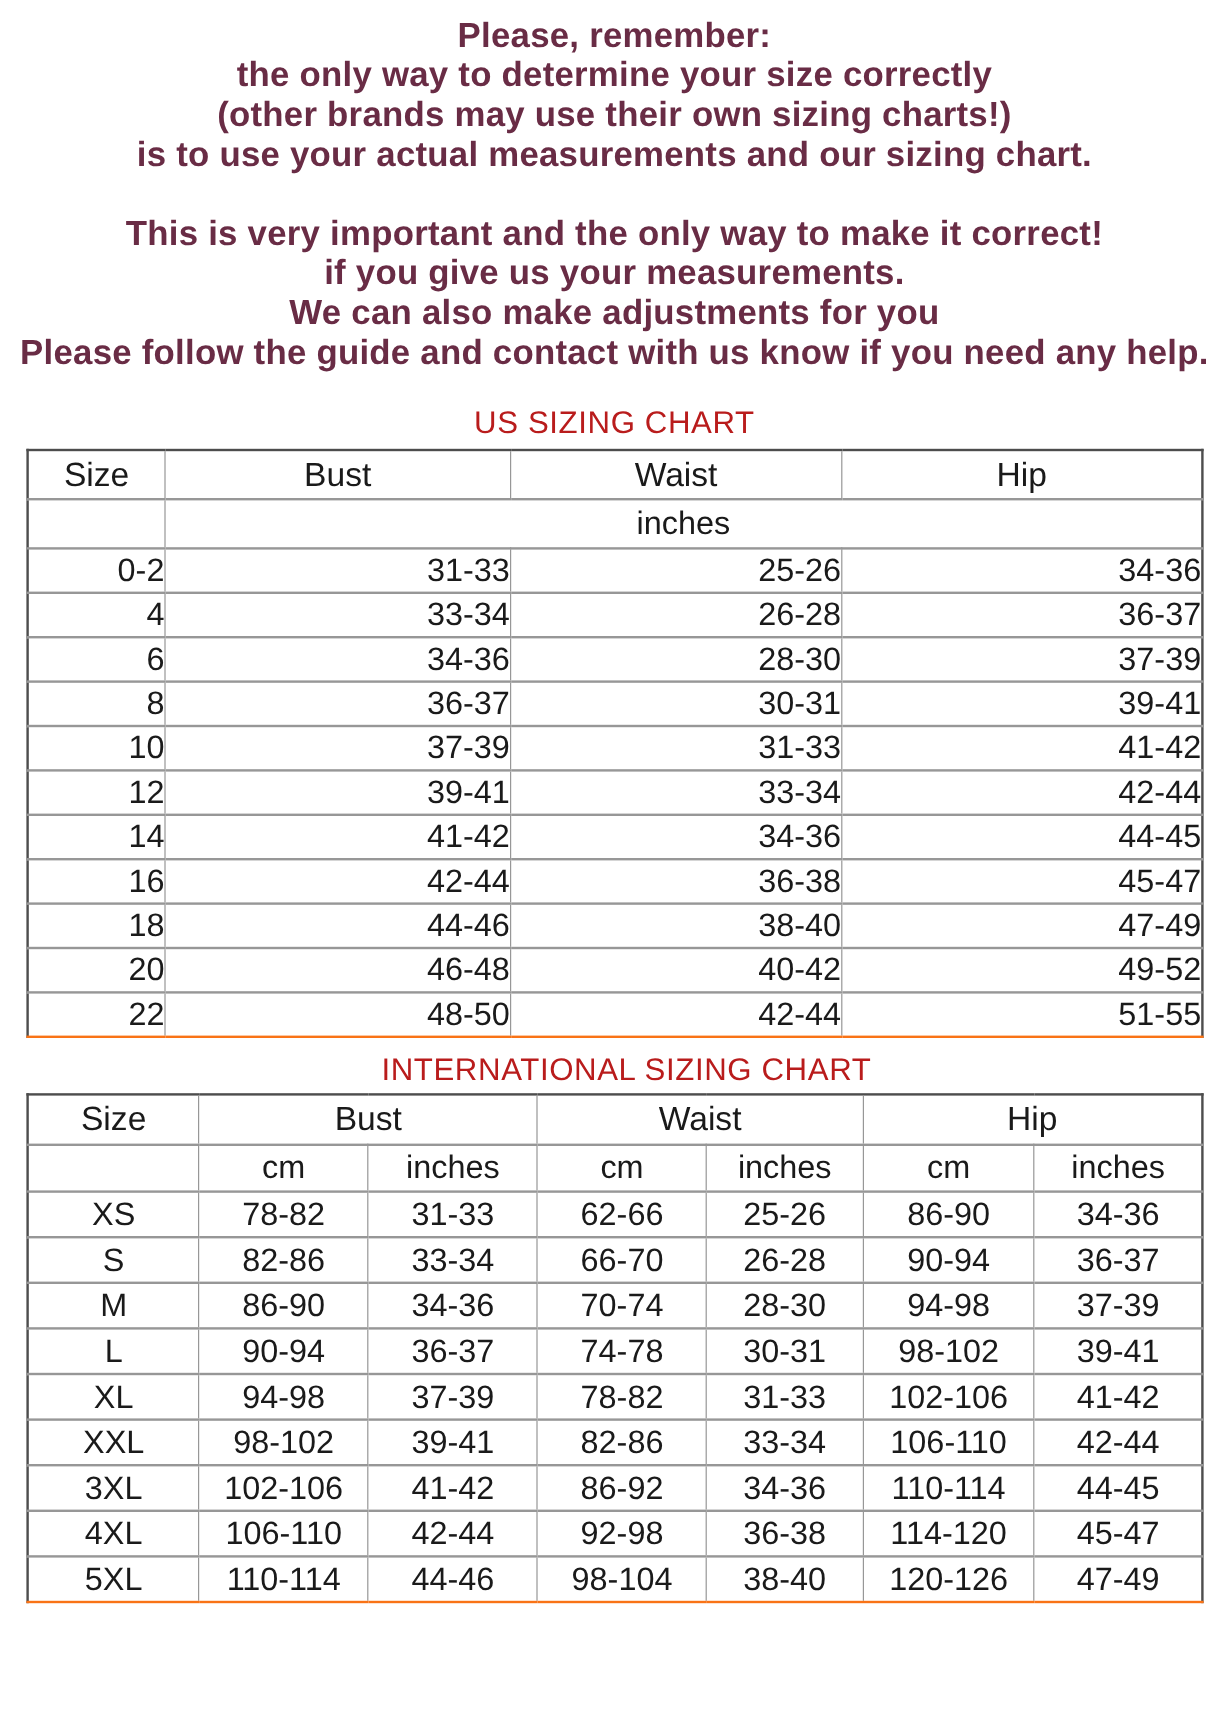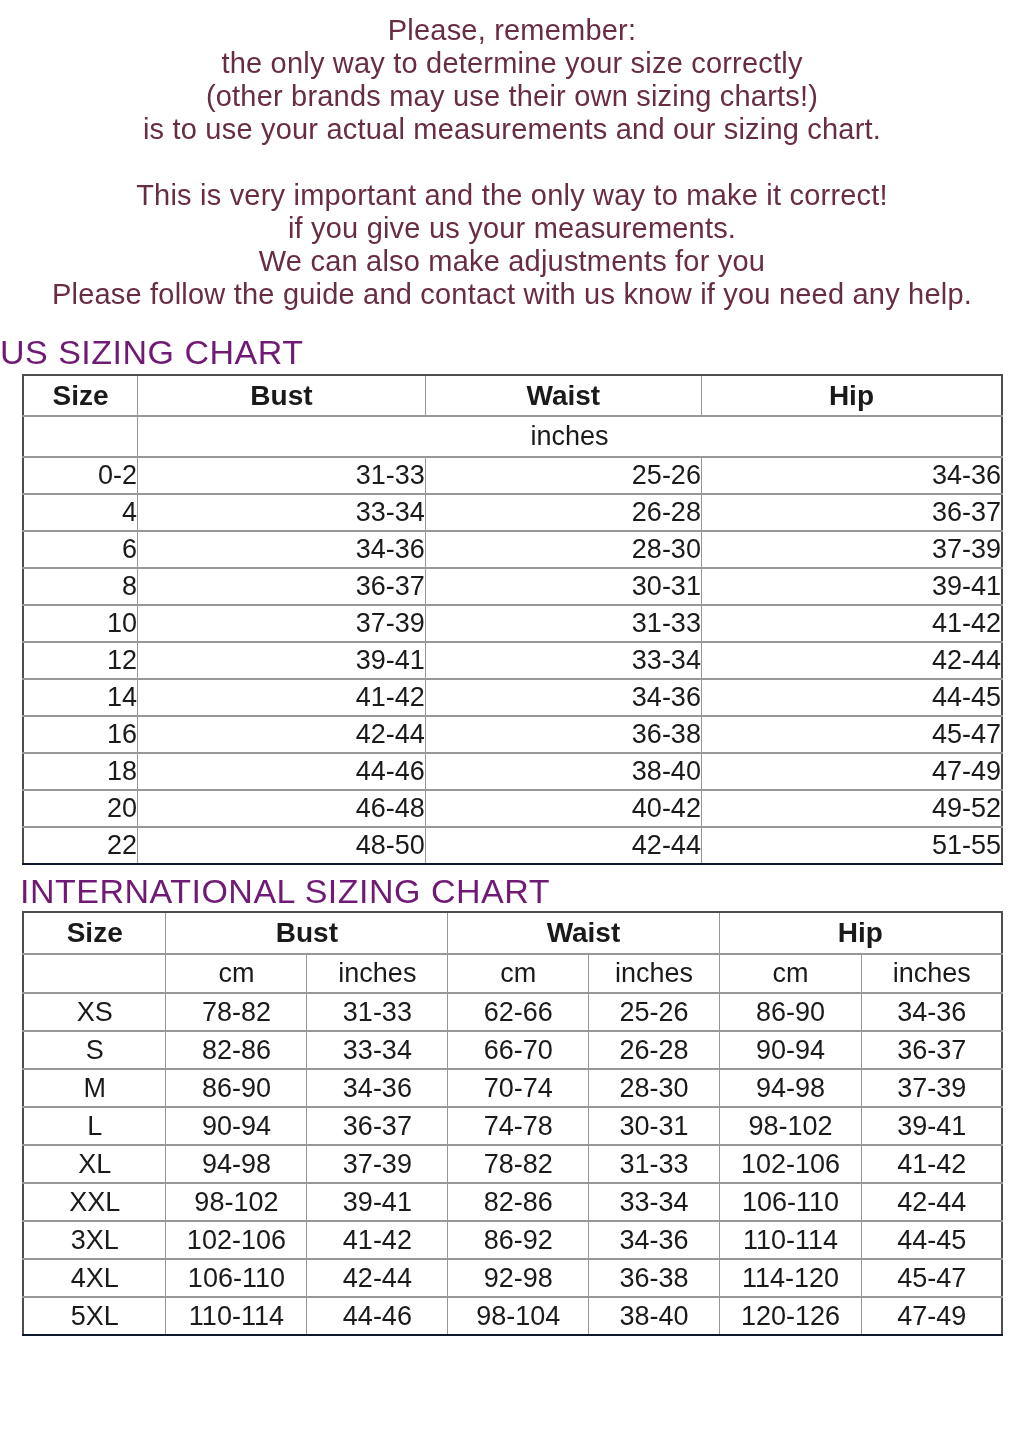--- a/index.html
+++ b/index.html
@@ -16,29 +16,29 @@
   }
   .intro {
     margin-top: 14px;
     text-align: center;
     color: #692c45;
     font-size: 29px;
     line-height: 33px;
     font-weight: 300;
     letter-spacing: 0.2px;
   }
-  .intro p { margin: 0; }
+  .intro p { margin: 0; font-weight: bold; }
   .intro-gap { height: 33px; }
 
   .chart-title {
-    text-align: left;
-    font-size: 34px;
+    text-align: center;
+    font-size: 26px;
     line-height: 30px;
     font-weight: 400;
-    color: #701a75;
+    color: #b91c1c;
     letter-spacing: 0.5px;
     margin: 0;
   }
   #us-title   { margin-top: 26px; margin-bottom: 7px; }
   #intl-title { margin-top: 11px; margin-bottom: 5px; margin-left: 20px; }
 
   table {
     border-collapse: collapse;
     table-layout: fixed;
     margin-left: 22px;
@@ -50,25 +50,25 @@
     border-width: 2px 1px;
     text-align: center;
     vertical-align: middle;
     padding: 0;
     font-weight: 300;
     font-size: 27px;
     color: #1a1a1a;
     white-space: nowrap;
     overflow: hidden;
   }
-  thead th { font-weight: 700; font-size: 28px; }
+  thead th { font-weight: 400; font-size: 28px; }
 
   
   thead tr:first-child th { border-top: 2px solid #4d4d4d; }
-  tbody tr:last-child td  { border-bottom: 2px solid #0f172a; }
+  tbody tr:last-child td  { border-bottom: 2px solid #f97316; }
   tr > *:first-child { border-left: 2px solid #4d4d4d; }
   tr > *:last-child  { border-right: 2px solid #4d4d4d; }
 
   #us-table thead tr.header-row > *  { height: 39px; }
   #us-table thead tr.unit-row > *    { height: 39px; }
   #us-table tbody tr > *             { height: 35px; text-align: right; }
 
   #intl-table thead tr.header-row > * { height: 40px; }
   #intl-table thead tr.unit-row > *   { height: 37px; }
   #intl-table tbody tr > *            { height: 36px; }

